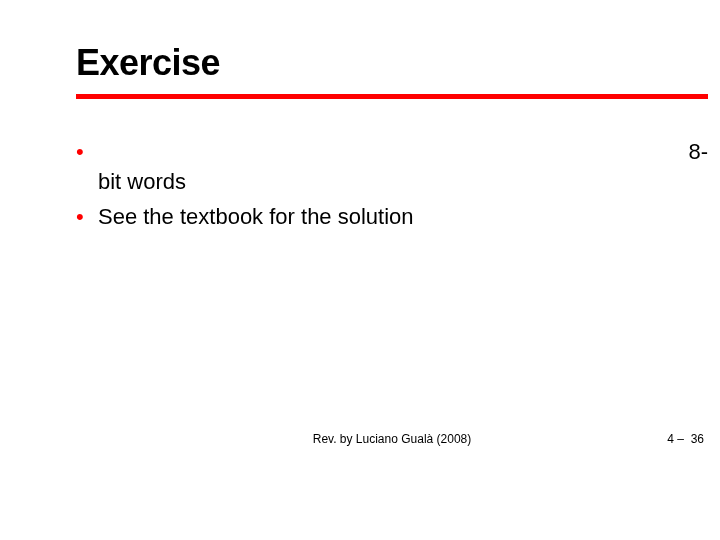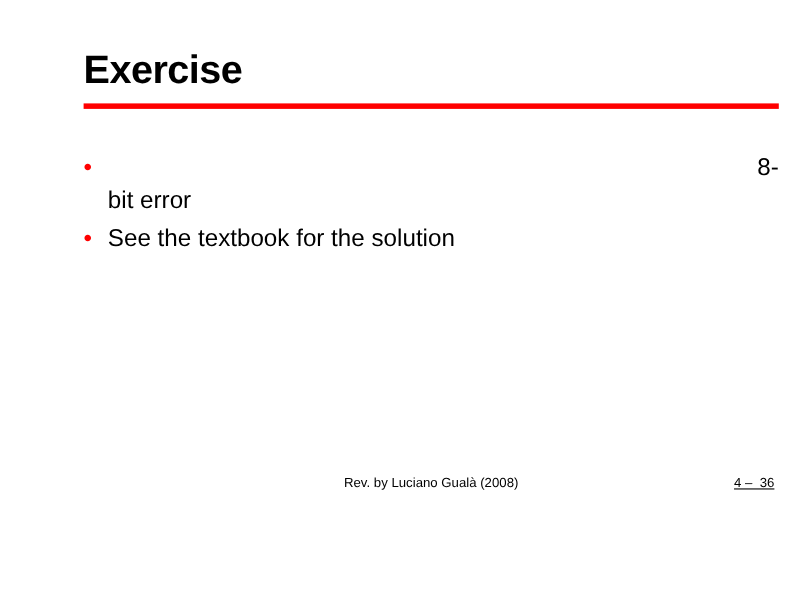--- a/index.html
+++ b/index.html
@@ -59,38 +59,37 @@
   }
   .footer-center {
     position: absolute;
     left: 0; right: 0;
     text-align: center;
   }
   .footer-right {
     position: absolute;
     right: 48px;
     white-space: pre;
-    text-decoration: underline;
   }
 </style>
 </head>
 <body>
 
 <div class="slide">
   <div class="title">Exercise</div>
   <div class="rule"></div>
 
   <div class="content">
 
     <div class="bullet">
       <div class="bmark">•</div>
       <div class="btext">
         <span class="hang">8-</span>
         <br>
-        <span>bit error</span>
+        <span>bit words</span>
       </div>
     </div>
 
     <div class="bullet">
       <div class="bmark">•</div>
       <div class="btext">
         <span>See the textbook for the solution</span>
       </div>
     </div>
 

